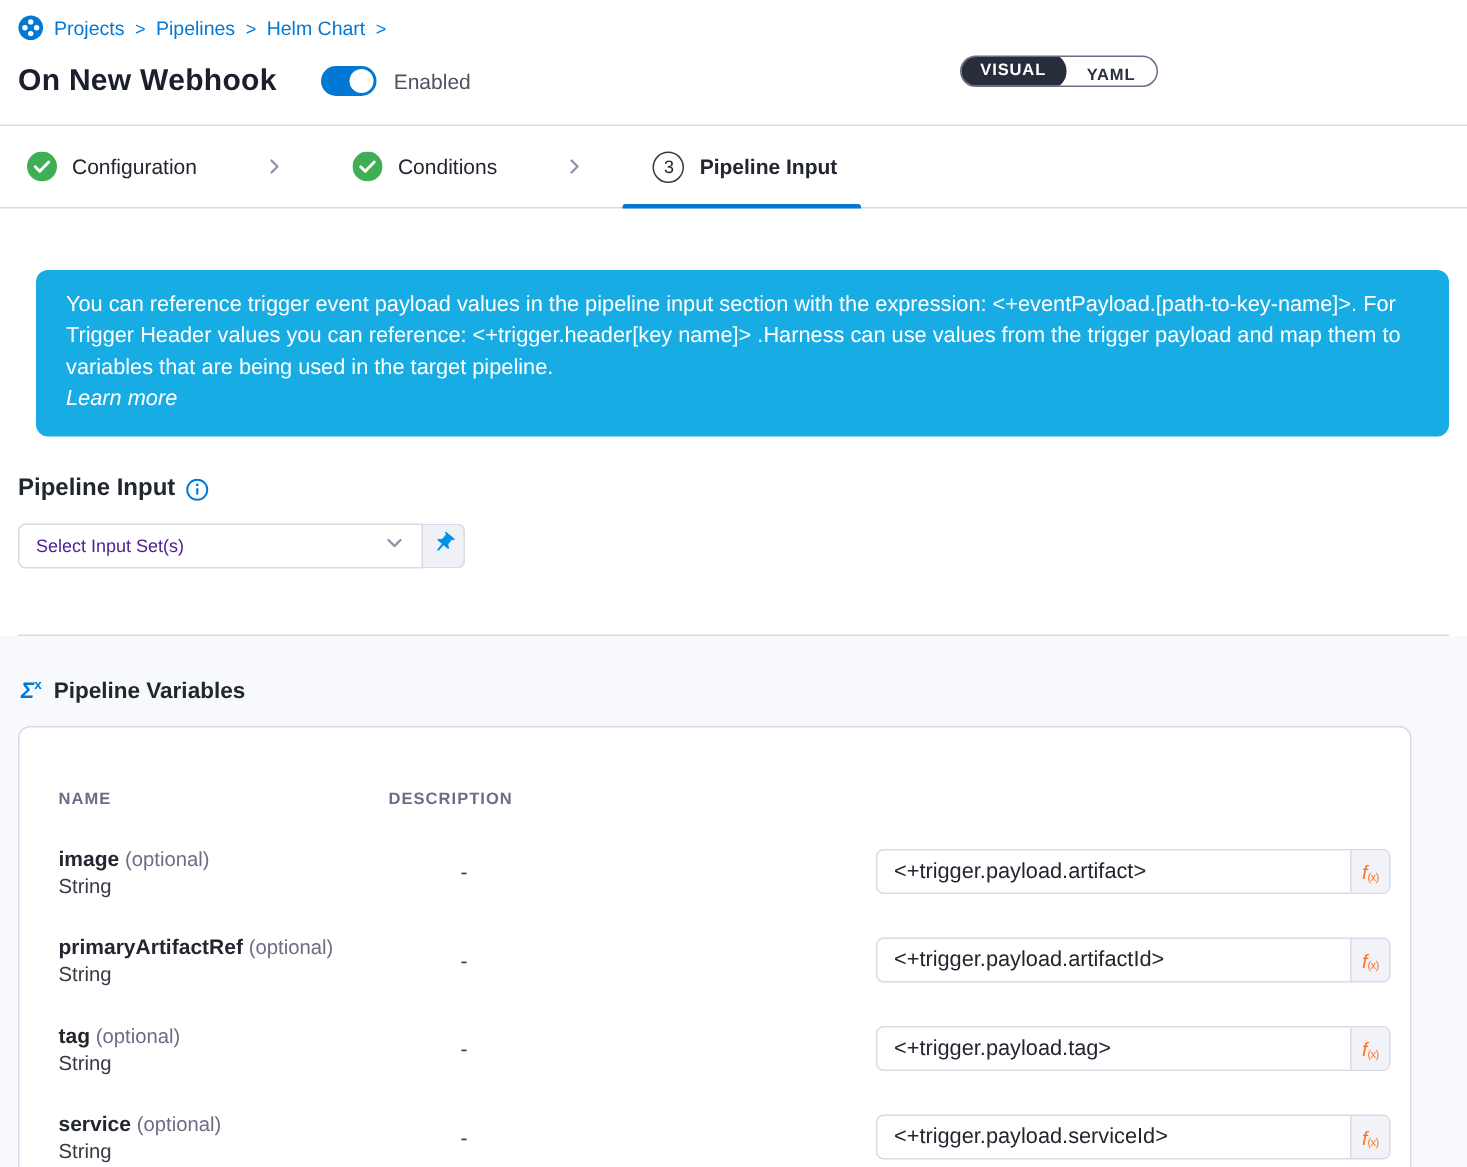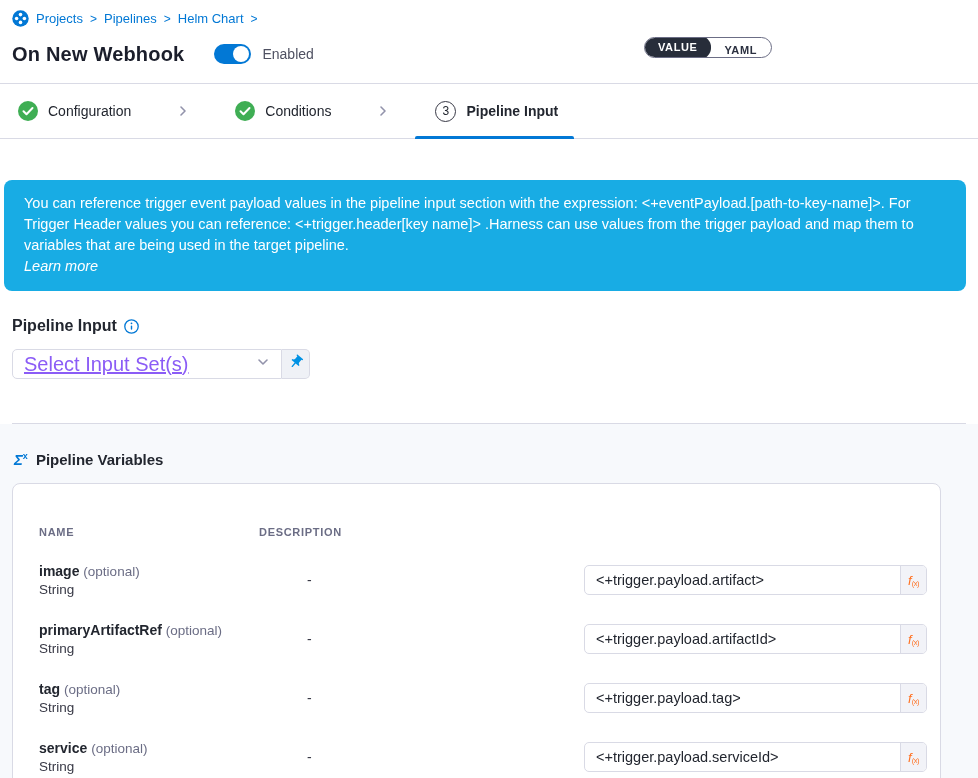--- a/index.html
+++ b/index.html
@@ -28,29 +28,29 @@
   
   .tabbar { margin-top: 15px; height: 56px; border-top: 1px solid #d9dae5; border-bottom: 1px solid #d9dae5; display: flex; align-items: center; padding-left: 18px; gap: 0; position: relative; background: #fff; }
   .wtab { display: flex; align-items: center; gap: 10px; font-size: 14px; color: #22262f; font-weight: 500; height: 100%; position: relative; cursor: pointer; padding: 0 14px; }
   .wtab:first-child { padding-left: 0; }
   .wtab.active { font-weight: bold; }
   .wtab.active::after { content: ""; position: absolute; left: -6px; right: -2px; bottom: -1px; height: 3px; background: #0278d5; border-radius: 2px 2px 0 0; }
   .check-badge { width: 20px; height: 20px; flex: none; display: inline-flex; }
   .num-badge { width: 21px; height: 21px; border: 1.5px solid #383946; border-radius: 50%; display: inline-flex; align-items: center; justify-content: center; font-size: 12px; font-weight: 500; color: #22262f; flex: none; }
   .tab-sep { margin: 0 32px; display: inline-flex; color: #9293ab; }
   
-  .banner { margin: 41px 12px 0 4px; background: #18ace4; border-radius: 8px; padding: 13px 20px 14px 20px; color: #fff; font-size: 14.5px; line-height: 21px; }
+  .banner { margin: 41px 12px 0 24px; background: #18ace4; border-radius: 8px; padding: 13px 20px 14px 20px; color: #fff; font-size: 14.5px; line-height: 21px; }
   .banner-link { display: block; color: #fff; cursor: pointer; margin-top: 0; font-style: italic; }
   
   .section-input { padding: 0 12px; background: #fff; }
   .section-heading { margin-top: 26px; font-size: 16px; font-weight: bold; color: #22262f; display: flex; align-items: center; gap: 7px; }
   .info-icon { width: 15px; height: 15px; display: inline-flex; cursor: pointer; }
   .selectset-row { margin-top: 14px; display: flex; align-items: stretch; width: 298px; height: 30px; }
   .selectset { flex: 1; border: 1px solid #d9dae5; border-radius: 5px 0 0 5px; background: #fff; display: flex; align-items: center; justify-content: space-between; padding: 0 11px; cursor: pointer; }
-  .selectset .ph { color: #8b5cf6; font-size: 20px; text-decoration: underline; }
+  .selectset .ph { color: #4c1d95; font-size: 12px; }
   .pin-btn { width: 28px; border: 1px solid #d9dae5; border-left: none; border-radius: 0 5px 5px 0; background: #eff1f6; display: flex; align-items: center; justify-content: center; cursor: pointer; }
   .divider { margin-top: 44px; border-top: 1px solid #d9dae5; }
   
   .section-vars { background: #f7f9fc; padding: 27px 12px 18px 12px; height: 393px; }
   .vars-heading { display: flex; align-items: center; gap: 8px; font-size: 15px; font-weight: bold; color: #22262f; padding-left: 2px; }
   .sigma-icon { color: #0278d5; font-size: 15px; font-weight: bold; font-style: italic; }
   .sigma-icon sup { font-size: 9px; font-style: normal; }
   .vars-card { margin-top: 15px; background: #fff; border: 1px solid #d9dae5; border-radius: 8px; padding: 42px 26px 26px 26px; width: 929px; }
   .vars-grid-head { display: grid; grid-template-columns: 220px 229px 1fr; font-size: 11px; font-weight: bold; letter-spacing: .7px; color: #6b6d85; }
   .vars-row { display: grid; grid-template-columns: 220px 229px 1fr; align-items: center; margin-top: 25px; gap: 48px; }
@@ -88,21 +88,21 @@
 
   <div class="title-row">
     <span class="page-title">On New Webhook</span>
     <span class="toggle">
         <span class="knob"></span>
       </span>
     <span class="toggle-label">Enabled</span>
   </div>
 
   <div class="view-toggle">
-    <span class="seg active">VALUE</span>
+    <span class="seg active">VISUAL</span>
     <span class="seg">YAML</span>
   </div>
 </div>
 
 <div class="tabbar">
   <div class="wtab">
     <span class="check-badge">
       <svg viewBox="0 0 20 20">
           <circle cx="10" cy="10" r="10" fill="#3fae54"></circle>
           <path d="M5.5 10.2l3 3 6-6.2" stroke="#fff" stroke-width="2" fill="none" stroke-linecap="round" stroke-linejoin="round"></path>

